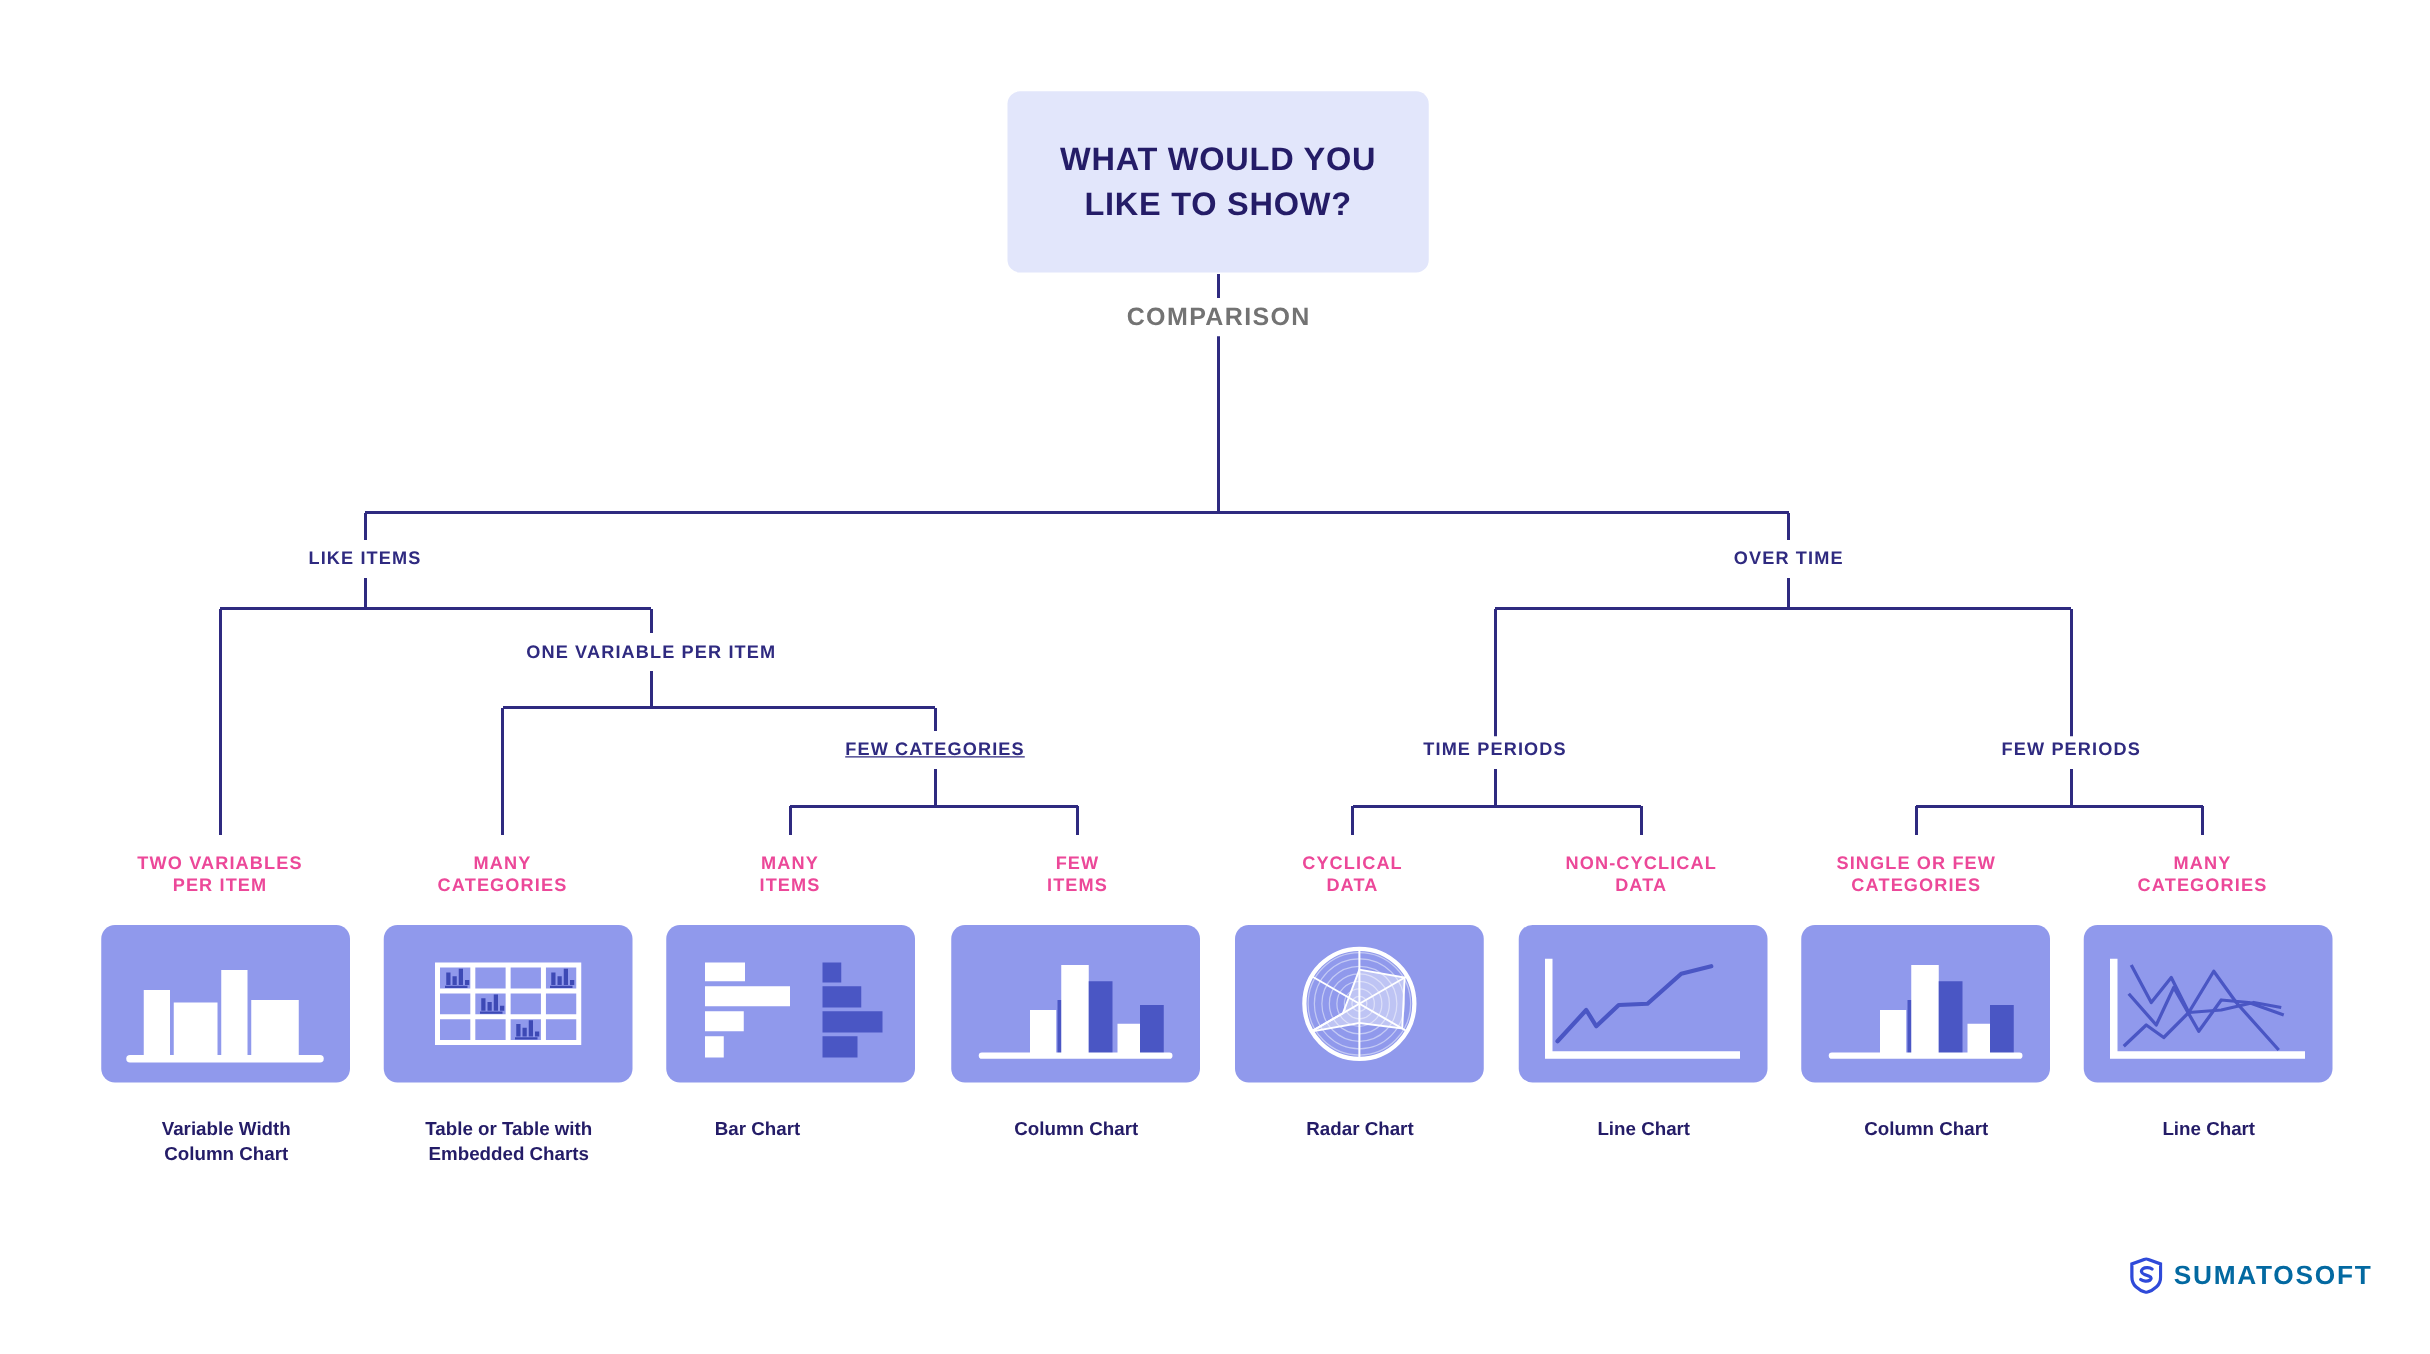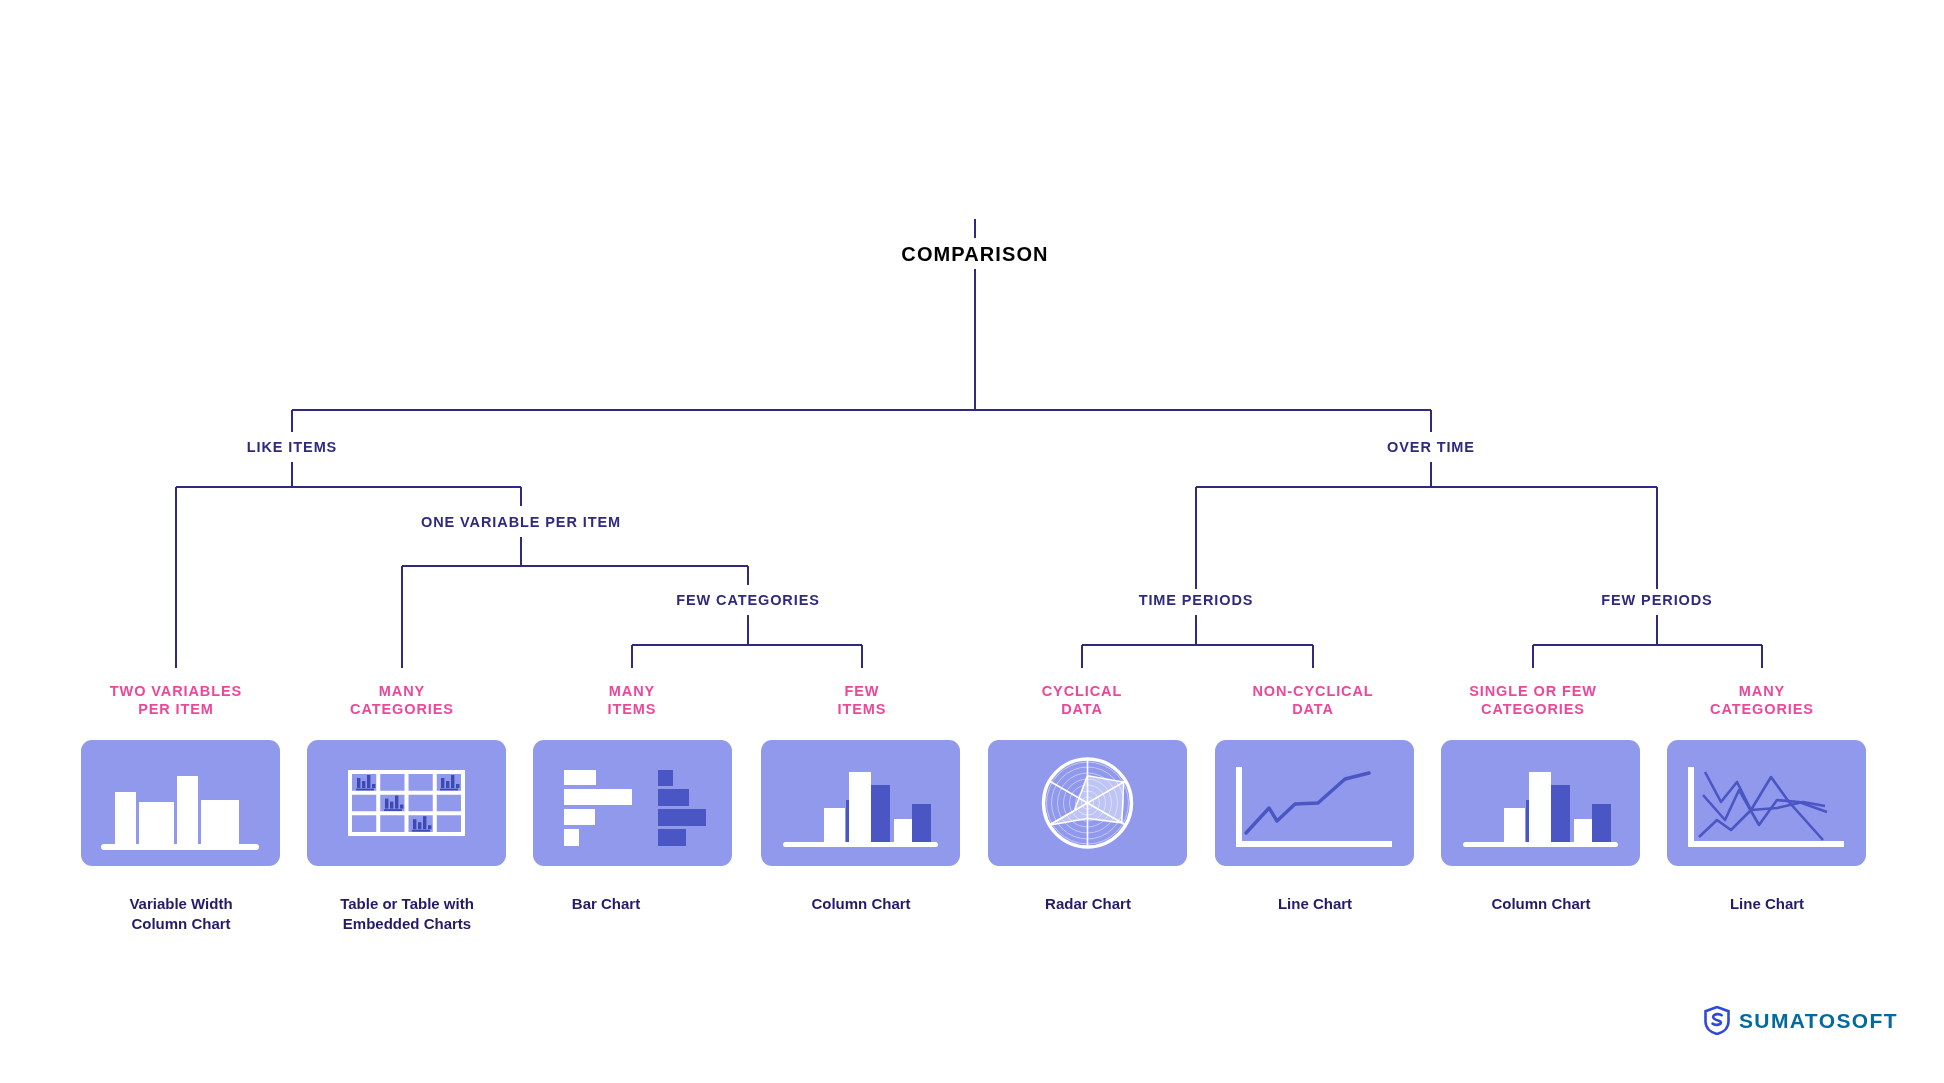--- a/index.html
+++ b/index.html
@@ -37,21 +37,21 @@
     z-index:3;
     display:flex; align-items:center; justify-content:center;
   }
   .root-box .root-text {
     font-size:26px; font-weight:bold; letter-spacing:.6px;
     color:#241c67; text-align:center; line-height:1.35;
     white-space:pre-line;
   }
 
   
-  .tier1 { font-size:20px; font-weight:bold; letter-spacing:1.1px; color:#000000; }
+  .tier1 { font-size:20px; font-weight:bold; letter-spacing:1.1px; color:#737373; }
   .tier2 { font-size:14.5px; font-weight:bold; letter-spacing:.9px; color:#2f2a80; }
   .leaf  { font-size:14.5px; font-weight:bold; letter-spacing:.9px; color:#ec4899; }
 
   
   .thumbs { position:absolute; left:0; top:0; width:1944px; height:1083px; z-index:4;padding-left:15px; }
   .thumb {
     position:absolute;
     background:#9099ec;
     border-radius:11px;
     overflow:hidden;
@@ -122,31 +122,35 @@
       <line x1="1082" y1="645" x2="1082" y2="668"></line>
       <line x1="1313" y1="645" x2="1313" y2="668"></line>
 
       <line x1="1657" y1="615" x2="1657" y2="645"></line>
       <line x1="1533" y1="645" x2="1762" y2="645"></line>
       <line x1="1533" y1="645" x2="1533" y2="668"></line>
       <line x1="1762" y1="645" x2="1762" y2="668"></line>
     </g>
   </svg>
 
+  <div class="root-box">
+    <div class="root-text">WHAT WOULD YOU
+LIKE TO SHOW?</div>
+  </div>
 
   <div class="node tier1" style="left:850px; top:240px; width:250px; padding:2px 8px;">COMPARISON</div>
 
   <div class="node tier2" style="left:202px; top:436px; width:180px; padding:2px 6px;">LIKE ITEMS</div>
   <div class="node tier2" style="left:1353px; top:436px; width:156px; padding:2px 6px;">OVER TIME</div>
 
   <div class="node tier2" style="left:391px; top:511px; width:260px; padding:2px 6px;">ONE VARIABLE PER ITEM</div>
   <div class="node tier2" style="left:1103px; top:589px; width:186px; padding:2px 6px;">TIME PERIODS</div>
   <div class="node tier2" style="left:1575px; top:589px; width:164px; padding:2px 6px;">FEW PERIODS</div>
 
-  <div class="node tier2" style="left:650px; top:589px; width:196px; padding:2px 6px;">FEW CATEGORIES</div>
+  <div class="node tier2" style="left:650px; top:589px; width:196px; padding:2px 6px;text-decoration:underline;">FEW CATEGORIES</div>
 
   <div class="node leaf" style="left:86px; top:682px; width:180px;">TWO VARIABLES
 PER ITEM</div>
   <div class="node leaf" style="left:312px; top:682px; width:180px;">MANY
 CATEGORIES</div>
   <div class="node leaf" style="left:542px; top:682px; width:180px;">MANY
 ITEMS</div>
   <div class="node leaf" style="left:772px; top:682px; width:180px;">FEW
 ITEMS</div>
   <div class="node leaf" style="left:992px; top:682px; width:180px;">CYCLICAL

